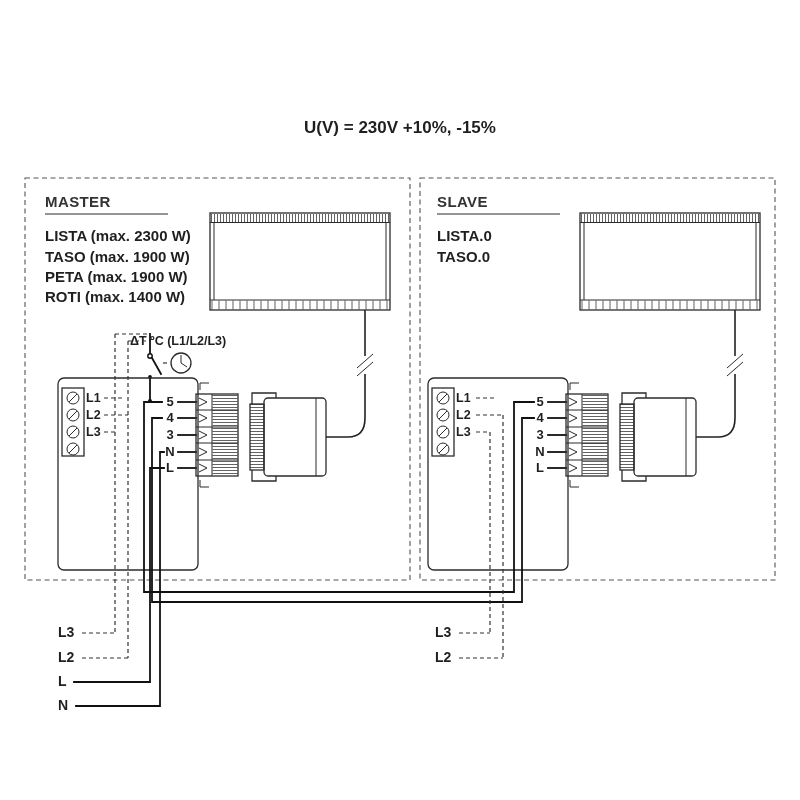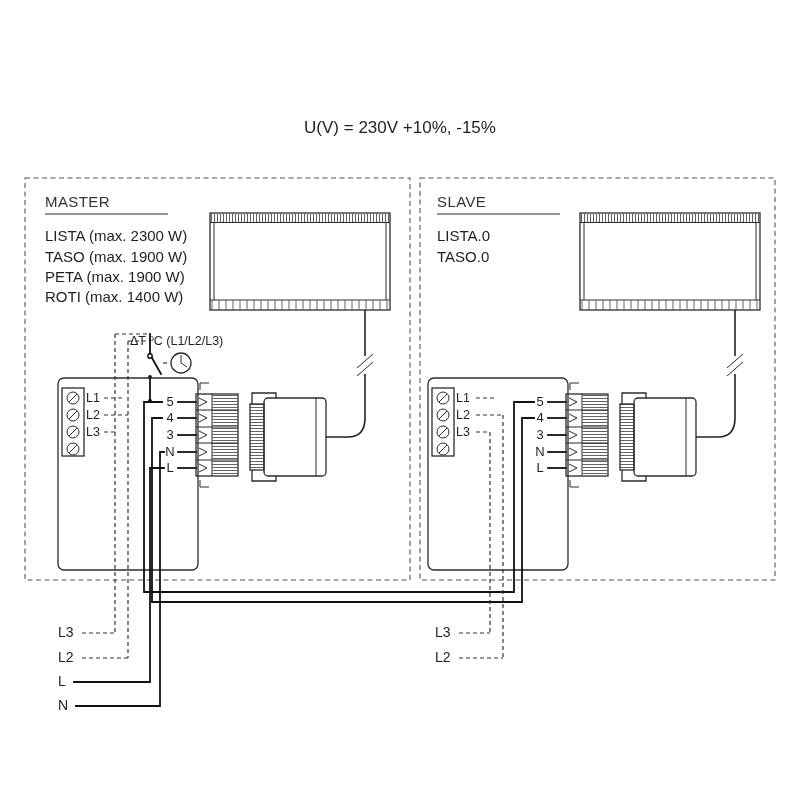--- a/index.html
+++ b/index.html
@@ -1,16 +1,16 @@
 <!DOCTYPE html>
 <html><head>
 <meta charset="utf-8">
 <style>
   html,body{margin:0;padding:0;background:#fff;}
-  #stage{width:800px;height:800px;position:relative;background:#fff;overflow:hidden;}
+  #stage{width:800px;height:800px;position:relative;background:#fff;overflow:hidden;font-weight:bold;}
   svg{display:block;}
   text{font-family:"Liberation Sans", sans-serif;fill:#1f1f1f;}
   .t-title{font-size:17px;}
   .t-h{font-size:15px;fill:#333;letter-spacing:.4px;}
   .t-m{font-size:15px;}
   .t-s{font-size:12.5px;}
   .t-pin{font-size:13px;text-anchor:middle;}
   .t-sup{font-size:14px;}
   .ln{stroke:#2b2b2b;stroke-width:1.3;fill:none;}
   .thin{stroke:#2b2b2b;stroke-width:1;fill:none;}

